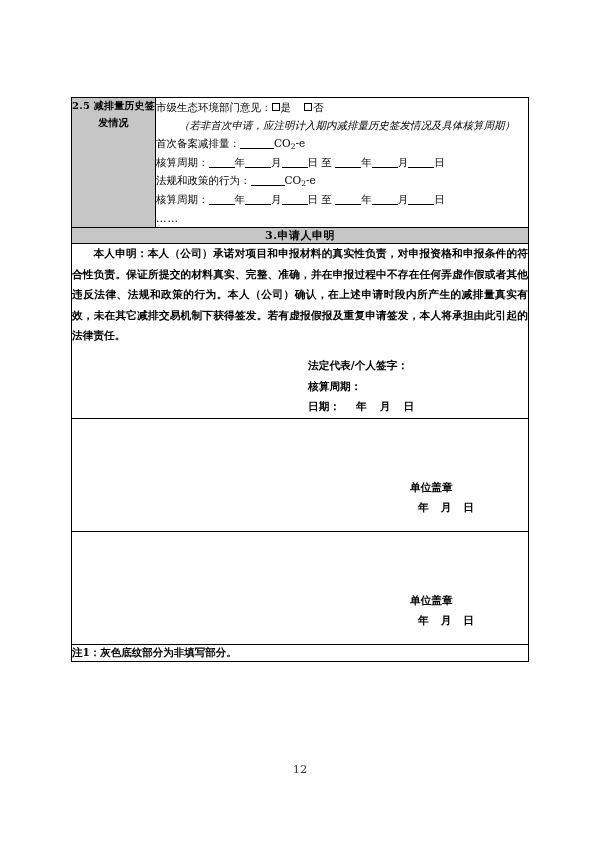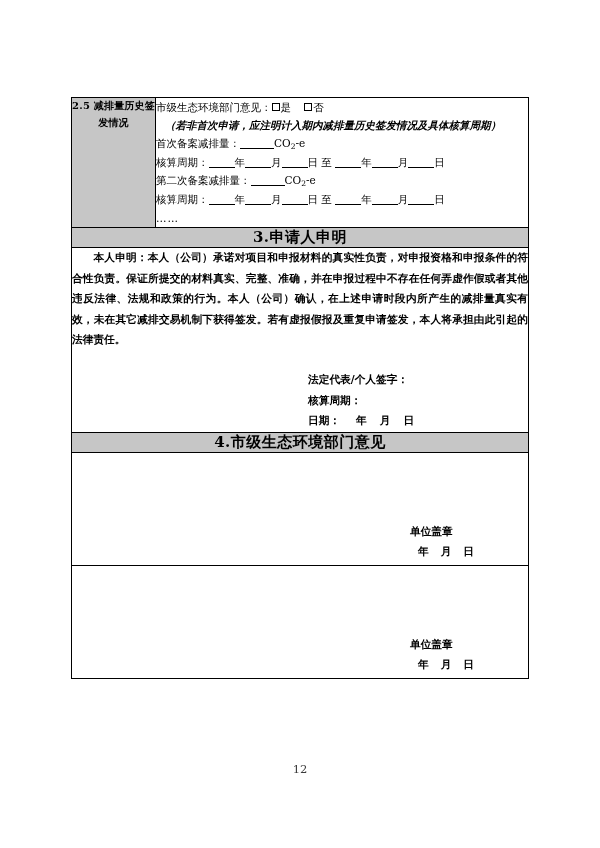--- a/index.html
+++ b/index.html
@@ -60,22 +60,22 @@
   .cell-body-25 {
     padding: 5px 7px 3px 7px;
     font-size: 10.5px;
     line-height: 1.72;
   }
   .cell-body-25 .ln {
     white-space: nowrap;
   }
   .italicline {
     font-style: italic;
-    font-weight: bold;
-    padding-left: 9px;
+    font-weight: normal;
+    padding-left: 23px;
   }
   .blank-s {
     display: inline-block;
     border-bottom: 1px solid #000;
     width: 34px;
     vertical-align: -2px;
   }
   .blank-m {
     display: inline-block;
     border-bottom: 1px solid #000;
@@ -94,40 +94,40 @@
     letter-spacing: 1px;
     font-size: 10.5px;
     display: block;
     padding-top: 1px;
   }
 
   
   .section-head {
     text-align: center;
     font-weight: bold;
-    font-size: 15px;
+    font-size: 11px;
     letter-spacing: 0.5px;
     padding: 5px 0 5px 0;
     vertical-align: middle;
   }
 
   
   .decl-body {
     padding: 7px 10px 10px 10px;
     font-size: 10.7px;
     line-height: 1.92;
     text-align: justify;
     font-weight: bold;
   }
   .decl-p {
     text-indent: 2em;
     margin: 0;
   }
   .sign-block {
-    margin-top: 19px;
+    margin-top: 9px;
     padding-left: 236px;
     font-weight: bold;
     font-size: 10.7px;
     line-height: 1.95;
   }
   .sign-date .sp {
     display: inline-block;
     width: 13px;
   }
   .sign-date .sp2 {
@@ -137,21 +137,21 @@
 
   
   .opinion-cell {
     height: 112px;
     position: relative;
     padding: 0;
   }
   .opinion-sign {
     position: absolute;
     right: 54px;
-    bottom: 2px;
+    bottom: 12px;
     font-weight: bold;
     font-size: 10.7px;
     line-height: 1.95;
     text-align: left;
   }
   .opinion-sign .datel {
     padding-left: 8px;
   }
   .opinion-sign .datel .sp {
     display: inline-block;
@@ -211,21 +211,21 @@
             <span>首次备案减排量：</span><span class="blank-s"></span><span><span>CO</span><sub>2</sub><span>-e</span></span>
           </div>
 
           <div class="ln">
             <span>核算周期：</span><span class="blank-m"></span><span>年</span><span class="blank-m"></span><span>月</span><span class="blank-m"></span><span>日</span>
             <span>至</span>
             <span class="blank-m"></span><span>年</span><span class="blank-m"></span><span>月</span><span class="blank-m"></span><span>日</span>
           </div>
 
           <div class="ln">
-            <span>第二次备案减排量：</span><span class="blank-s"></span><span><span>CO</span><sub>2</sub><span>-e</span></span>
+            <span>法规和政策的行为：</span><span class="blank-s"></span><span><span>CO</span><sub>2</sub><span>-e</span></span>
           </div>
 
           <div class="ln">
             <span>核算周期：</span><span class="blank-m"></span><span>年</span><span class="blank-m"></span><span>月</span><span class="blank-m"></span><span>日</span>
             <span>至</span>
             <span class="blank-m"></span><span>年</span><span class="blank-m"></span><span>月</span><span class="blank-m"></span><span>日</span>
           </div>
 
           <span class="dots">……</span>
         </td>
@@ -241,23 +241,20 @@
           <div class="sign-block">
             <div>法定代表/个人签字：</div>
             <div>核算周期：</div>
             <div class="sign-date">
               <span>日期：</span><span class="sp2"></span><span>年</span><span class="sp"></span><span>月</span><span class="sp"></span><span>日</span>
             </div>
           </div>
         </td>
       </tr>
 
-      <tr>
-        <td class="shaded section-head" colspan="2">4.市级生态环境部门意见</td>
-      </tr>
 
       <tr>
         <td class="opinion-cell" colspan="2">
           <div class="opinion-sign">
             <div>单位盖章</div>
             <div class="datel">
               <span>年</span><span class="sp"></span><span>月</span><span class="sp"></span><span>日</span>
             </div>
           </div>
         </td>
@@ -268,19 +265,22 @@
         <td class="opinion-cell" colspan="2">
           <div class="opinion-sign">
             <div>单位盖章</div>
             <div class="datel">
               <span>年</span><span class="sp"></span><span>月</span><span class="sp"></span><span>日</span>
             </div>
           </div>
         </td>
       </tr>
 
+      <tr>
+        <td class="note-cell" colspan="2">注1：灰色底纹部分为非填写部分。</td>
+      </tr>
 
     </tbody>
   </table>
 
   <div class="page-number">12</div>
 
 </div>
 
 </body></html>

